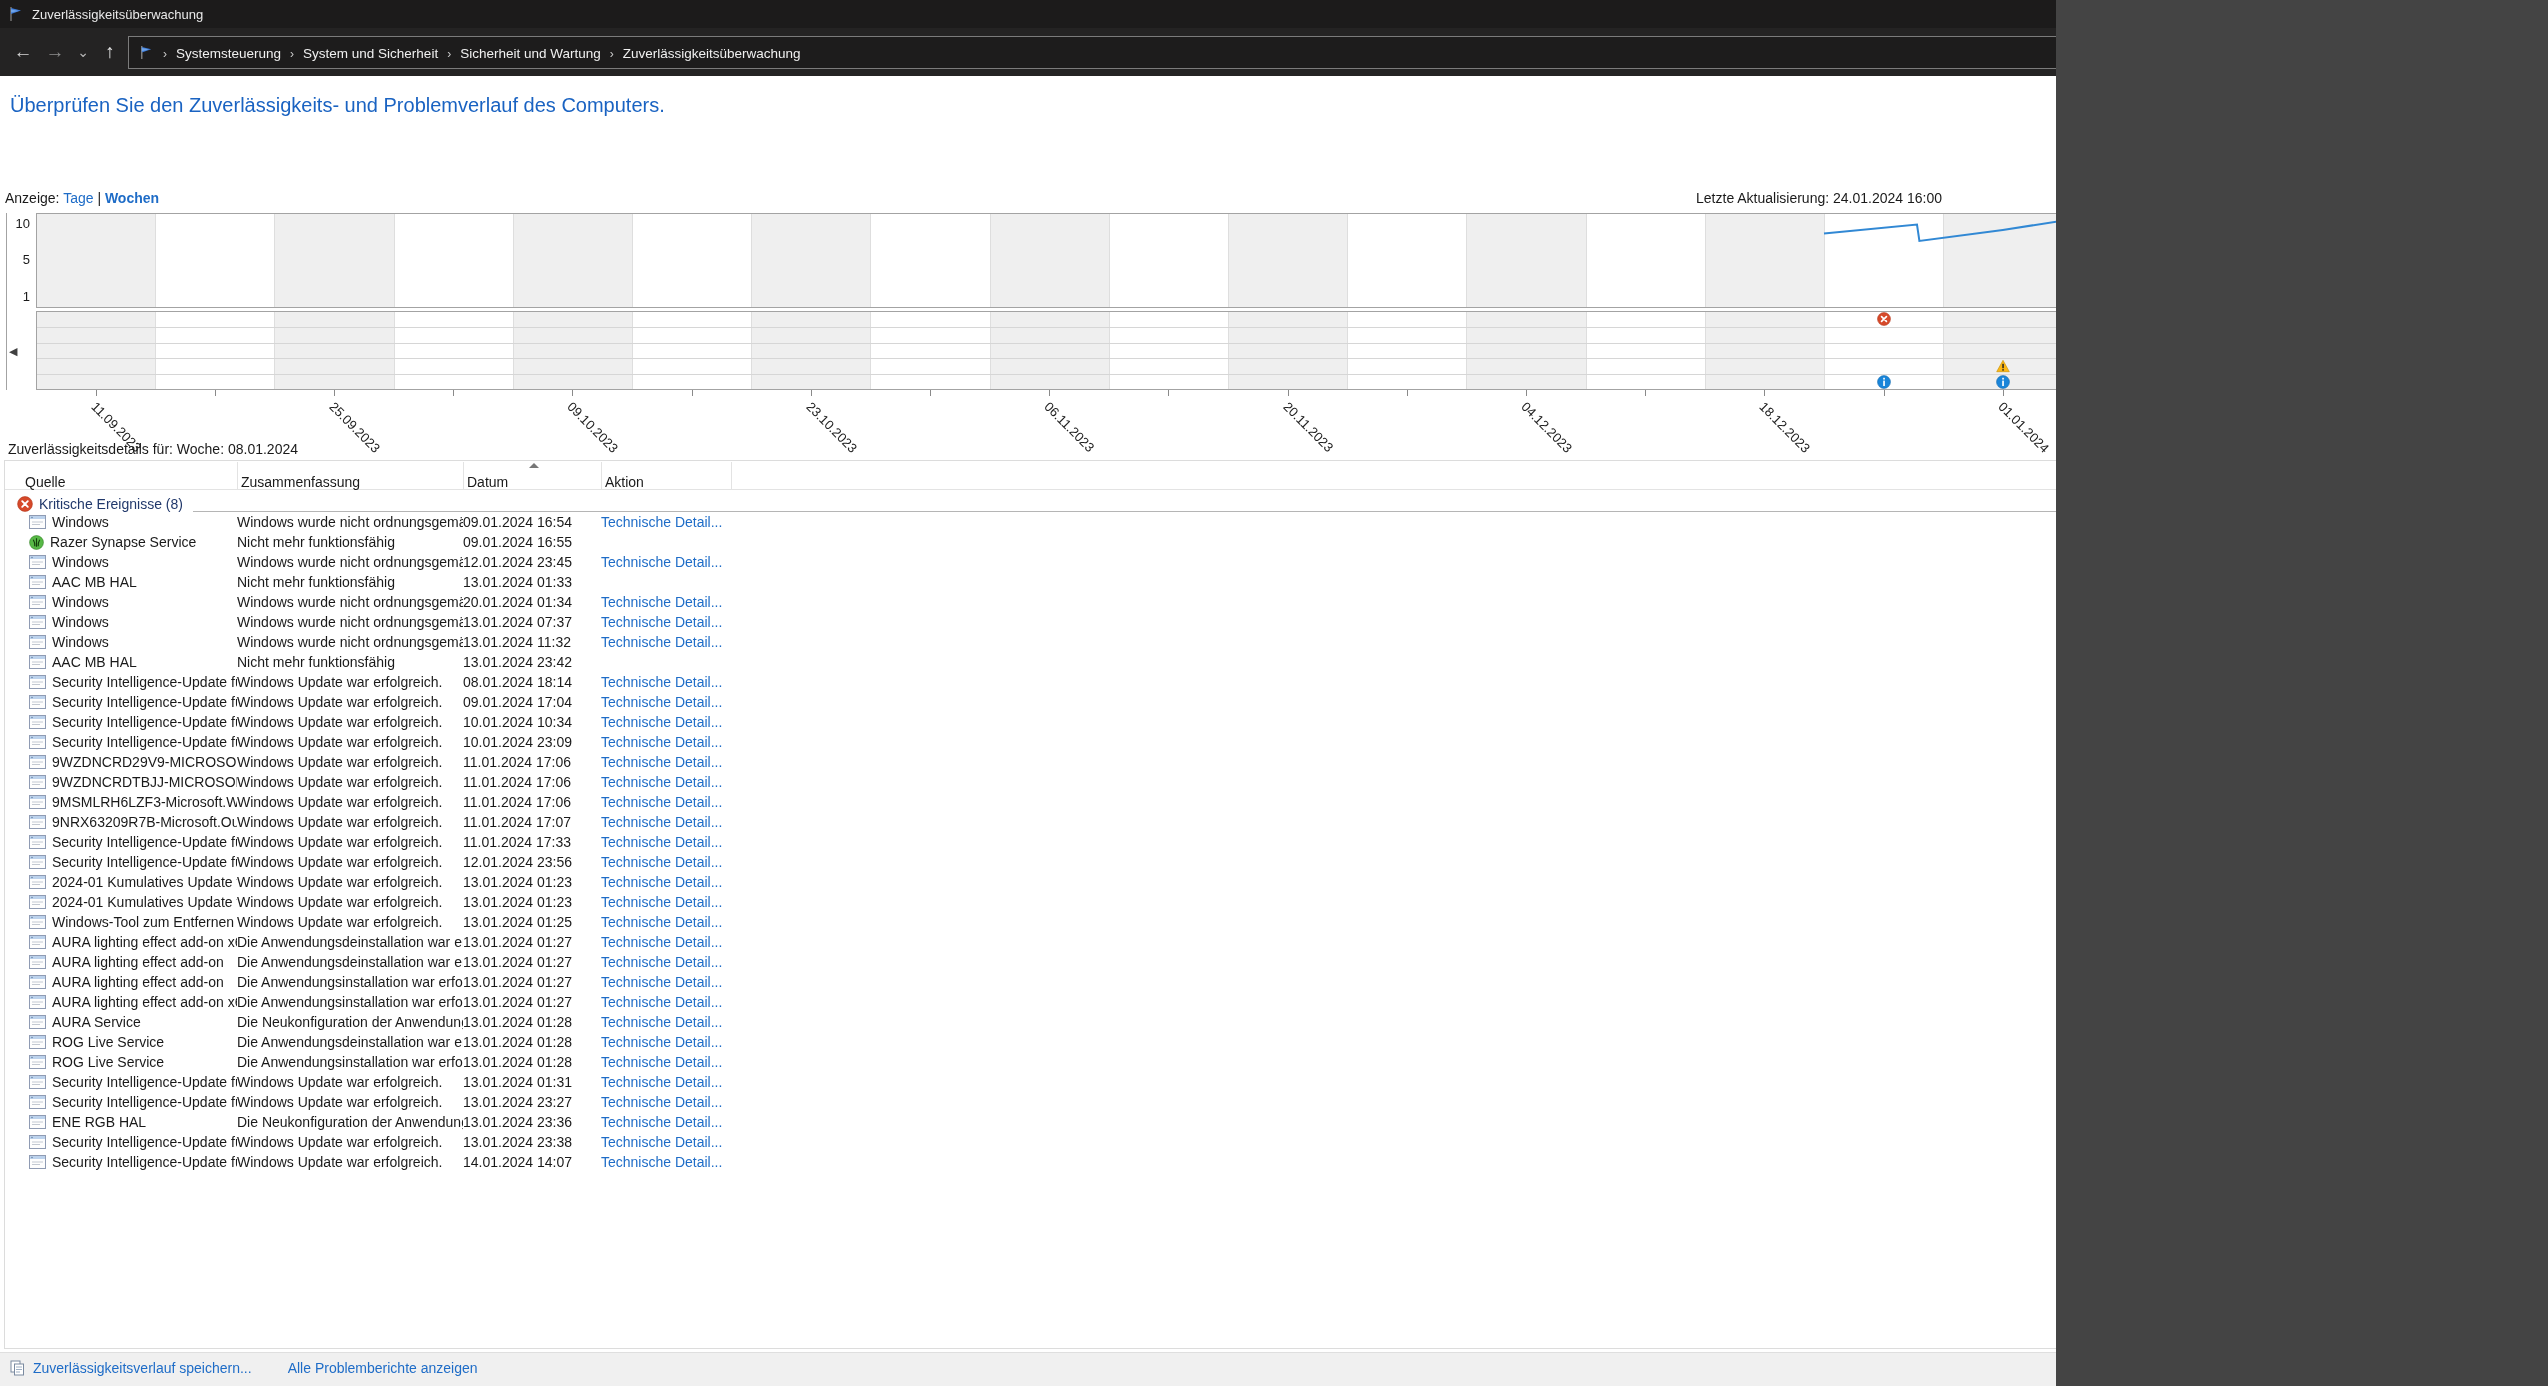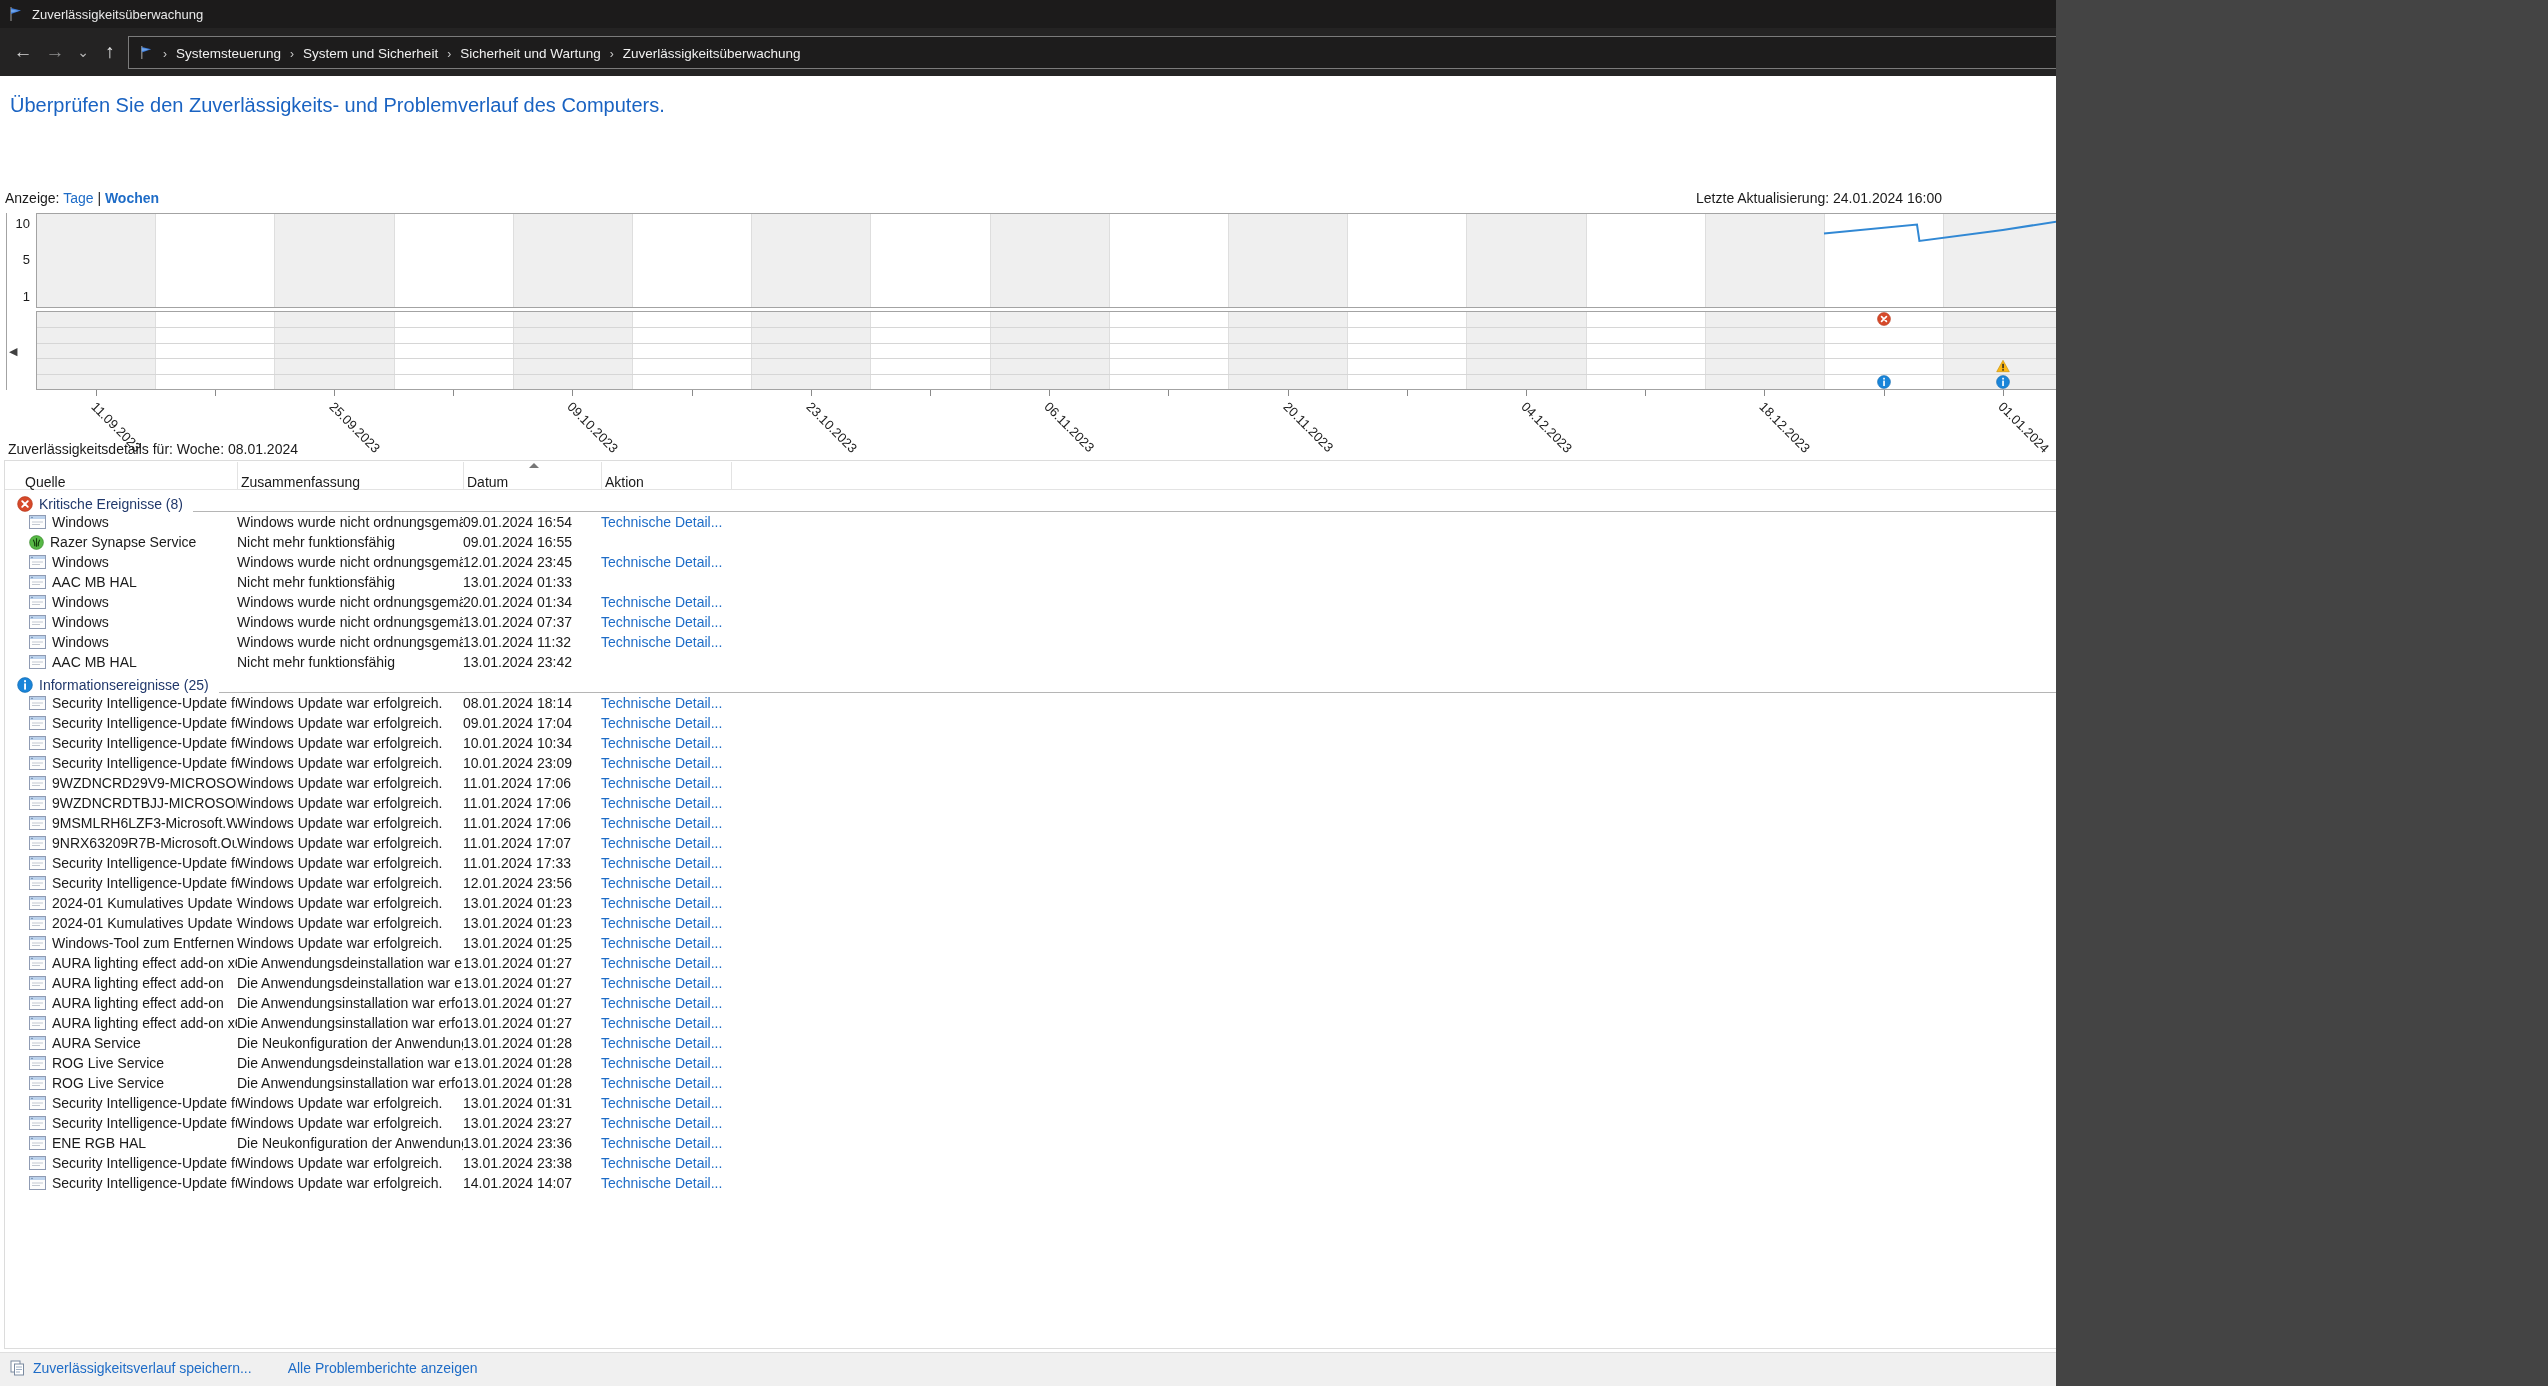--- a/index.html
+++ b/index.html
@@ -493,36 +493,20 @@
                 <circle cx="3" cy="2.5" r="0.8" fill="#6a86a8"></circle>
                 <path d="M3 7 H14 M3 9.5 H11" stroke="#c3c9d2" stroke-width="1"></path>
               </svg>
             </span>
             <span>AAC MB HAL</span>
           </div>
           <div class="c-sum">Nicht mehr funktionsfähig</div>
           <div class="c-date">13.01.2024 23:42</div>
           <div class="c-act"></div>
         </div>
-        <div class="grp-row" style="padding-left: 12px;">
-          <span class="icon-wrap">
-            <svg width="16" height="16" viewBox="0 0 16 16">
-              <circle cx="8" cy="8" r="7.4" fill="#1a85d9" stroke="#0f66ab" stroke-width="0.6"></circle>
-              <rect x="7.1" y="3.2" width="1.9" height="2" fill="#fff"></rect>
-              <rect x="7.1" y="6.4" width="1.9" height="6.2" fill="#fff"></rect>
-            </svg>
-          </span>
-          <span style="margin-left: 6px;">Informationsereignisse (25)</span>
-          <div class="grp-rule"></div>
-          <span class="grp-chevron">
-            <svg width="11" height="7" viewBox="0 0 11 7">
-              <path d="M1 6 L5.5 1.5 L10 6" fill="none" stroke="#555" stroke-width="1.4"></path>
-            </svg>
-          </span>
-        </div>
         <div class="t-row">
           <div class="c-source">
             <span class="icon-wrap">
               <svg width="17" height="14" viewBox="0 0 17 14">
                 <rect x="0.5" y="0.5" width="16" height="13" fill="#fdfdfd" stroke="#8f9bb3"></rect>
                 <rect x="1" y="1" width="15" height="3" fill="#bcd2ec"></rect>
                 <circle cx="3" cy="2.5" r="0.8" fill="#6a86a8"></circle>
                 <path d="M3 7 H14 M3 9.5 H11" stroke="#c3c9d2" stroke-width="1"></path>
               </svg>
             </span>

